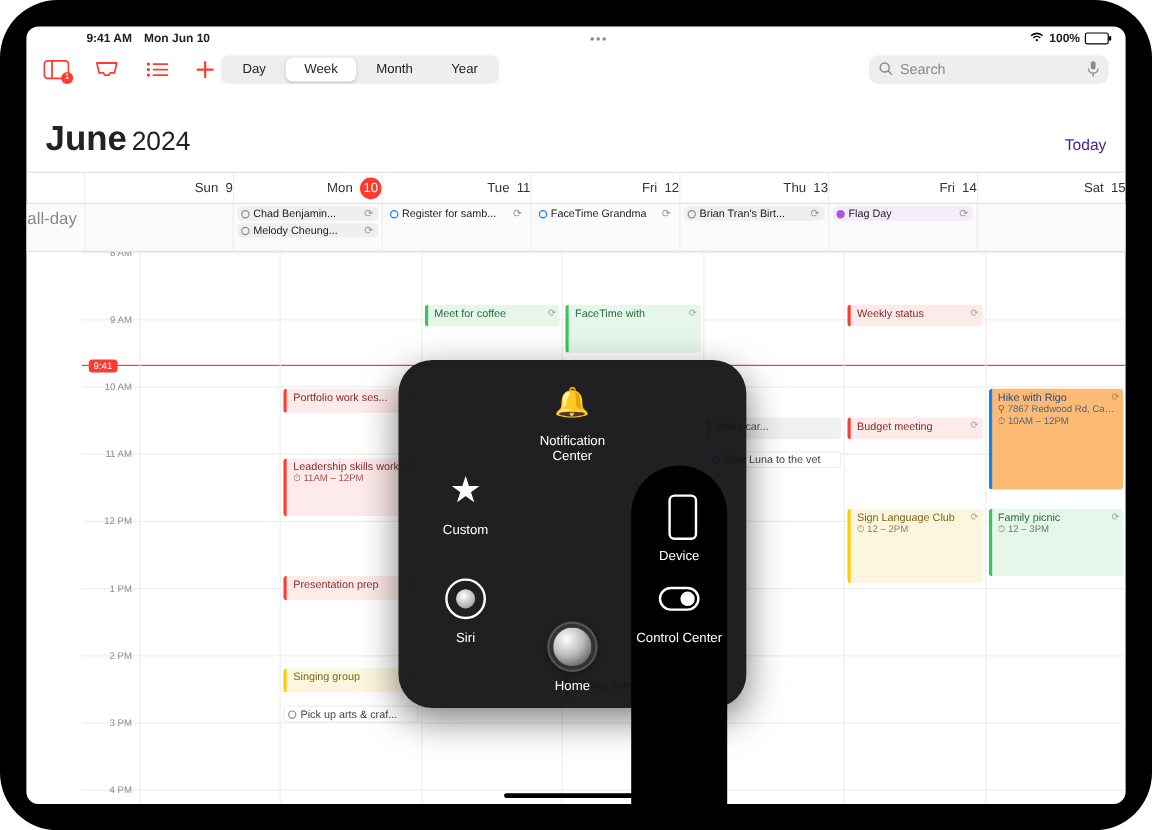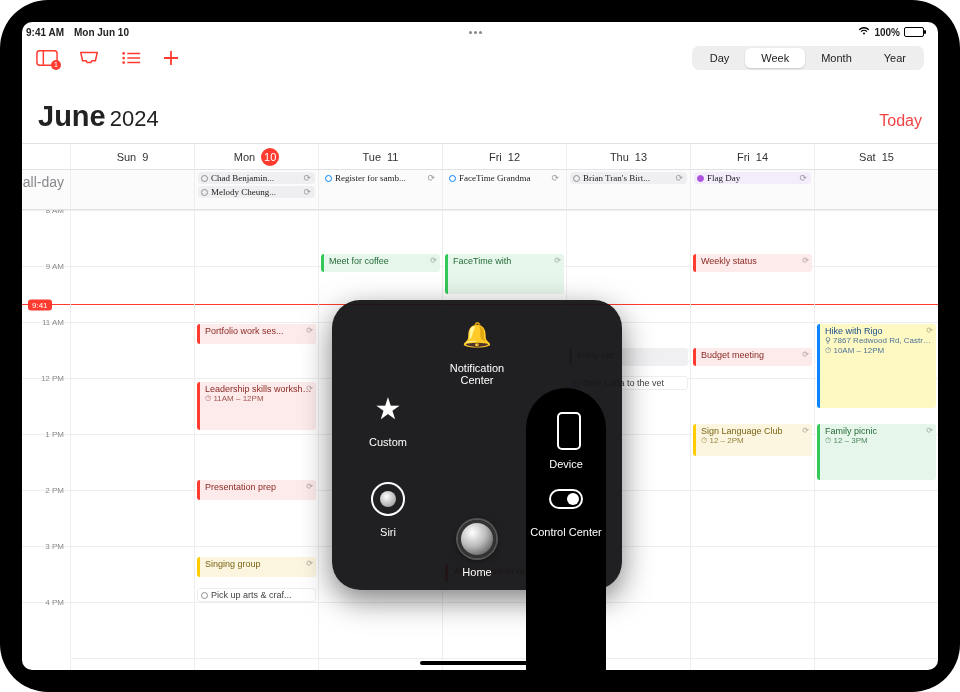--- a/index.html
+++ b/index.html
@@ -21,95 +21,95 @@
     background: #fff;
     border-radius: 10px;
     overflow: hidden;
     position: relative;
     font-size: 11px;
     color: #222;
   }
   
   .status-bar {
     height: 18px; display: flex; align-items: center;
-    padding: 2px 14px 0 4px; font-size: 10px; font-weight: 600;
+    padding: 2px 14px 0 26px; font-size: 10px; font-weight: 600; margin-left: 24px;
   }
   .status-left { flex: 1; display: flex; gap: 10px; }
   .status-center { width: 40px; display:flex; justify-content:center; gap:2px; }
   .status-center span { width:3px; height:3px; background:#888; border-radius:50%; }
   .status-right { flex:1; display:flex; justify-content:flex-end; align-items:center; gap:4px; }
   .wifi-icon, .battery-icon { display:inline-block; }
   .wifi-icon { width:12px; height:10px; }
   .battery-icon { width:20px; height:10px; border:1px solid #000; border-radius:2px; position:relative; }
   .battery-icon::after { content:""; position:absolute; right:-3px; top:2px; width:2px; height:4px; background:#000; border-radius:1px; }
   .battery-fill { background:#000; height:100%; width:100%; border-radius:1px; }
 
   
   .toolbar {
     height: 36px; display:flex; align-items:center; padding: 0 14px;
   }
   .tb-left { display:flex; gap:20px; align-items:center; }
   .tb-icon { width:22px; height:18px; color:#ff3b30; position:relative; }
   .tb-badge { position:absolute; right:-3px; bottom:-3px; background:#ff3b30; color:#fff; font-size:7px; width:10px; height:10px; border-radius:50%; line-height:10px; text-align:center; }
-  .tb-center { flex:1; display:flex; justify-content:flex-end; }
+  .tb-center { flex:1; display:flex; justify-content:flex-start; }
   .seg { background:#eee; border-radius:7px; display:flex; padding:2px; }
   .seg button { border:none; background:transparent; font-size:11px; padding:4px 16px; border-radius:6px; color:#222; }
   .seg button.active { background:#fff; box-shadow:0 1px 2px rgba(0,0,0,.15); }
   .tb-right { width:200px; display:flex; align-items:center; }
   .search { flex:1; background:#eee; border-radius:8px; height:24px; display:flex; align-items:center; padding:0 8px; gap:6px; color:#8a8a8e; font-size:12px; }
   .search .mic { margin-left:auto; }
 
   
   .month-header { display:flex; align-items:baseline; padding:6px 16px 10px 16px; }
   .month-title { font-size:29px; font-weight:700;margin-top:18px; }
   .month-year { font-size:22px; font-weight:400; margin-left:4px; color:#222;}
-  .today-link { margin-left:auto; color:#ef4444; font-size:16px; }
+  .today-link { margin-left:auto; color:#4c1d95; font-size:13px; }
 
   
   .week {
     position: relative;
     border-top: 1px solid #e2e2e4;
   }
   .day-headers { display:flex; height:26px; border-bottom:1px solid #e2e2e4; }
   .gutter { width:48px; flex:0 0 48px; }
-  .day-col-h { flex:1; display:flex; align-items:center; justify-content:center; gap:6px; font-size:11px; color:#333; border-left:1px solid #eee; }
+  .day-col-h { flex:1; display:flex; align-items:center; justify-content:flex-end; gap:6px; font-size:11px; color:#333; border-left:1px solid #eee; }
   .day-col-h:first-child { border-left:none; }
   .day-col-h.today .num { background:#ff3b30; color:#fff; border-radius:50%; width:18px; height:18px; display:inline-flex; align-items:center; justify-content:center; }
   .allday-row { display:flex; min-height:40px; border-bottom:1px solid #e2e2e4; background:#fbfbfc; }
   .allday-label { width:48px; flex:0 0 48px; font-size:14px; color:#8a8a8e; text-align:right; padding:4px 6px 0 0;}
-  .allday-cells { flex:1; display:flex;font-family:Liberation Serif, serif; }
+  .allday-cells { flex:1; display:flex; }
   .allday-cell { flex:1; border-left:1px solid #eee; padding:2px 3px; display:flex; flex-direction:column; gap:2px; }
   .chip { font-size:9px; padding:1px 4px 1px 3px; border-radius:4px; display:flex; align-items:center; gap:3px; white-space:nowrap; overflow:hidden; }
   .chip .dot { width:7px; height:7px; border-radius:50%; border:1.5px solid; flex:0 0 7px; }
   .chip.gray { background:#efeff1; } .chip.gray .dot{ border-color:#8e8e93; }
   .chip.purple { background:#f3ecfb; } .chip.purple .dot{ border-color:#af52de; background:#af52de; }
   .chip.blue .dot{ border-color:#0a84ff; }
   .chip .repeat { margin-left:auto; color:#9a9a9e; font-size:9px; }
 
-  .grid-body { position:relative; height:480px; overflow:hidden; }
+  .grid-body { position:relative; height:480px; overflow:hidden;margin-left:46px; }
   .time-gutter { position:absolute; left:0; top:0; width:48px; }
   .hour-row { height:56px; border-top:1px solid #eee; font-size:8px; color:#8a8a8e; text-align:right; padding-right:6px; position:relative; top:0; }
   .hour-row span { position:relative; top:-5px; }
   .cols { position:absolute; left:48px; right:0; top:0; bottom:0; display:flex; }
   .daycol { flex:1; border-left:1px solid #eee; position:relative; }
   .hour-lines { position:absolute; left:48px; right:0; top:0; bottom:0; pointer-events:none; }
   .hline { position:absolute; left:0; right:0; border-top:1px solid #eee; }
 
   .event {
     position:absolute; left:2px; right:2px;
     border-radius:3px; font-size:9px; padding:2px 4px 2px 5px;
     overflow:hidden; line-height:1.15;
     border-left:3px solid;
   }
   .event .title { font-weight:500; white-space:nowrap; overflow:hidden; text-overflow:ellipsis; }
   .event .sub { font-size:8px; opacity:.8; white-space:nowrap; overflow:hidden; text-overflow:ellipsis; }
   .event .repeat { position:absolute; top:2px; right:3px; font-size:8px; color:rgba(0,0,0,.35); }
   .ev-red    { background:#fdeaea; border-left-color:#ff3b30; color:#8b2b25; }
   .ev-green  { background:#e7f6ea; border-left-color:#34c759; color:#256b39; }
-  .ev-blue   { background:#fef9c3; border-left-color:#0a84ff; color:#1c4e8a; }
+  .ev-blue   { background:#fdba74; border-left-color:#0a84ff; color:#1c4e8a; }
   .ev-yellow { background:#fcf5df; border-left-color:#ffcc00; color:#7a6515; }
   .ev-gray   { background:#f0f0f2; border-left-color:#8e8e93; color:#555; }
 
   .chip-line { position:absolute; left:2px; right:2px; height:14px; background:#fff; border-radius:3px; font-size:9px; display:flex; align-items:center; gap:3px; padding:0 3px; color:#444; border:1px solid #eee;}
   .chip-line .dot{ width:7px; height:7px; border-radius:50%; border:1.5px solid; }
 
   .now-line { position:absolute; left:0; right:0; border-top:1.5px solid #ff3b30; }
   .now-badge { position:absolute; left:6px; transform:translateY(-50%); background:#ff3b30; color:#fff; font-size:8px; padding:1px 4px; border-radius:3px; }
 
   
@@ -200,20 +200,37 @@
         </span>
       </div>
       <div class="tb-center">
         <div class="seg">
           <button>Day</button>
           <button class="active">Week</button>
           <button>Month</button>
           <button>Year</button>
         </div>
       </div>
+      <div class="tb-right">
+        <div class="search">
+          <span>
+            <svg width="12" height="12" viewBox="0 0 16 16">
+                <circle cx="7" cy="7" r="5" fill="none" stroke="#8a8a8e" stroke-width="1.6"></circle>
+                <line x1="11" y1="11" x2="15" y2="15" stroke="#8a8a8e" stroke-width="1.6"></line>
+              </svg>
+          </span>
+          <span>Search</span>
+          <span class="mic">
+            <svg width="10" height="14" viewBox="0 0 10 14">
+                <rect x="3" y="1" width="4" height="7" rx="2" fill="#8a8a8e"></rect>
+                <path d="M1 7a4 4 0 008 0M5 11v3" stroke="#8a8a8e" stroke-width="1.2" fill="none"></path>
+              </svg>
+          </span>
+        </div>
+      </div>
     </div>
 
     <div class="month-header">
       <span class="month-title">June</span>
       <span class="month-year">2024</span>
       <span class="today-link">Today</span>
     </div>
 
     <div class="week">
       <div class="day-headers">
@@ -293,20 +310,21 @@
               </div>
             </div>
             <div class="allday-cell"></div>
           </div>
       </div>
 
       <div class="grid-body">
         <div class="time-gutter" id="time-gutter">
             <div class="hour-row"><span>8 AM</span></div>
             <div class="hour-row"><span>9 AM</span></div>
+            <div class="hour-row"><span>10 AM</span></div>
             <div class="hour-row"><span>11 AM</span></div>
             <div class="hour-row"><span>12 PM</span></div>
             <div class="hour-row"><span>1 PM</span></div>
             <div class="hour-row"><span>2 PM</span></div>
             <div class="hour-row"><span>3 PM</span></div>
             <div class="hour-row"><span>4 PM</span></div>
           </div>
         <div class="hour-lines" id="hour-lines">
             <div class="hline" style="top: 0px;"></div>
             <div class="hline" style="top: 56px;"></div>
@@ -373,21 +391,21 @@
             </div>
             <div class="daycol">
               <div class="event ev-red" style="top: 44px; height: 18px;">
                 <div class="title">Weekly status</div>
                 <span class="repeat">⟳</span>
               </div>
               <div class="event ev-red" style="top: 138px; height: 18px;">
                 <div class="title">Budget meeting</div>
                 <span class="repeat">⟳</span>
               </div>
-              <div class="event ev-yellow" style="top: 214px; height: 32px;">
+              <div class="event ev-yellow" style="top: 214px; height: 62px;">
                 <div class="title">Sign Language Club</div>
                 <div class="sub">⏱ 12 – 2PM</div>
                 <span class="repeat">⟳</span>
               </div>
             </div>
             <div class="daycol">
               <div class="event ev-blue" style="top: 114px; height: 84px;">
                 <div class="title">Hike with Rigo</div>
                 <div class="sub">⚲ 7867 Redwood Rd, Castro Valley CA 94619, United States</div>
                 <div class="sub">⏱ 10AM – 12PM</div>

